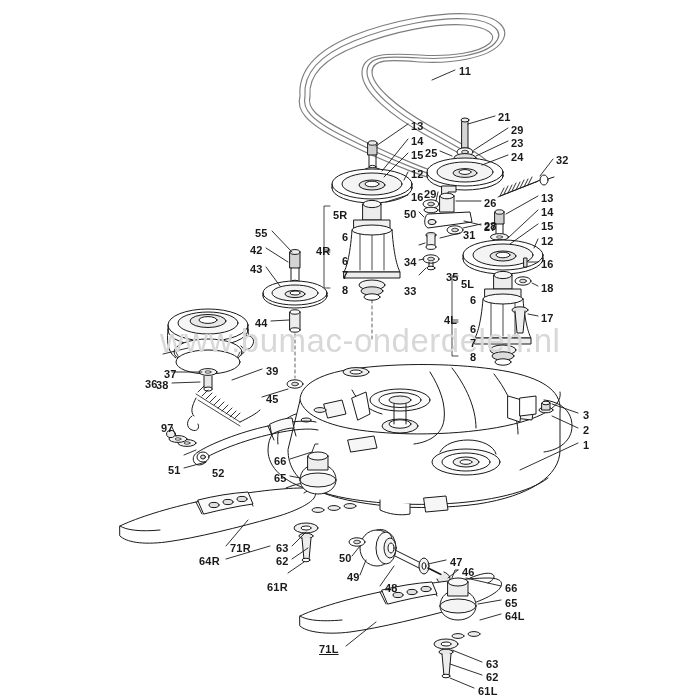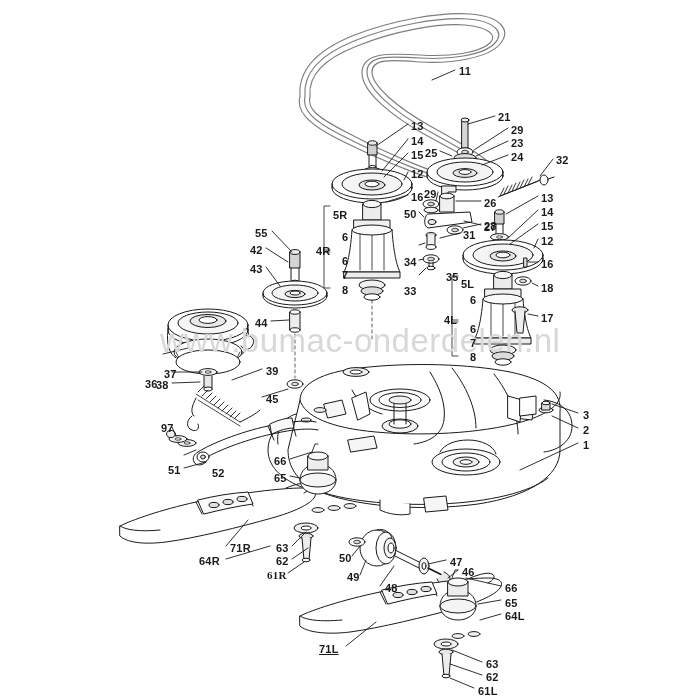--- a/index.html
+++ b/index.html
@@ -478,21 +478,21 @@
       <div class="lbl" style="left: 168px; top: 465px;">51</div>
       <div class="lbl" style="left: 583px; top: 440px;">1</div>
       <div class="lbl" style="left: 583px; top: 425px;">2</div>
       <div class="lbl" style="left: 583px; top: 410px;">3</div>
       <div class="lbl" style="left: 274px; top: 456px;">66</div>
       <div class="lbl" style="left: 274px; top: 473px;">65</div>
       <div class="lbl" style="left: 199px; top: 543px; margin-left: 31px;">71R</div>
       <div class="lbl" style="left: 199px; top: 556px;">64R</div>
       <div class="lbl" style="left: 276px; top: 543px;">63</div>
       <div class="lbl" style="left: 276px; top: 556px;">62</div>
-      <div class="lbl" style="left: 267px; top: 570px; font-family: Liberation Serif, serif;">61R</div>
+      <div class="lbl" style="left: 267px; top: 582px;">61R</div>
       <div class="lbl" style="left: 339px; top: 553px;">50</div>
       <div class="lbl" style="left: 347px; top: 572px;">49</div>
       <div class="lbl" style="left: 385px; top: 583px;">48</div>
       <div class="lbl" style="left: 450px; top: 557px;">47</div>
       <div class="lbl" style="left: 462px; top: 567px;">46</div>
       <div class="lbl" style="left: 505px; top: 583px;">66</div>
       <div class="lbl" style="left: 505px; top: 598px;">65</div>
       <div class="lbl" style="left: 505px; top: 611px;">64L</div>
       <div class="lbl" style="left: 319px; top: 644px; text-decoration: underline;">71L</div>
       <div class="lbl" style="left: 486px; top: 659px;">63</div>

